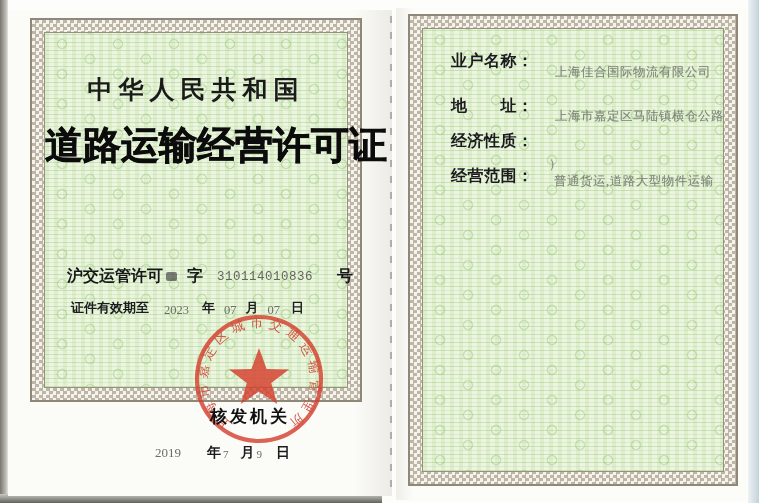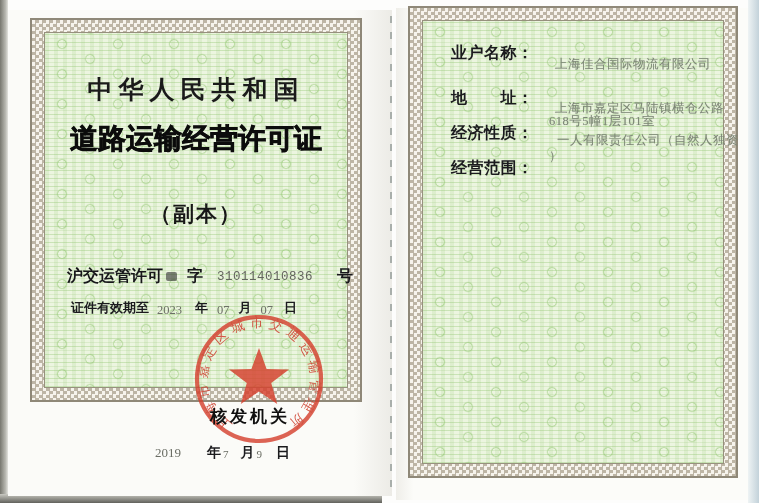--- a/index.html
+++ b/index.html
@@ -24,57 +24,57 @@
   
   .fold{position:absolute;left:390px;top:16px;width:2px;height:474px;
     background:repeating-linear-gradient(180deg,#a9afab 0 7px,rgba(0,0,0,0) 7px 16px);}
 
   
   .frame{position:absolute;box-sizing:border-box;border:2px solid #8f8878;
     background-color:#e6e2d7;
     background-image:repeating-conic-gradient(#bdb5a5 0% 25%,#f6f3ec 25% 50%);
     background-size:7px 7px;padding:12px;}
   .frame-left{left:30px;top:18px;width:332px;height:384px;}
-  .frame-right{left:408px;top:6px;width:330px;height:472px;}
+  .frame-right{left:408px;top:14px;width:330px;height:472px;}
 
   
   .green{position:relative;width:100%;height:100%;box-sizing:border-box;
     border:1px solid #97917e;
     background-color:#ecf5e0;
     background-image:
       radial-gradient(circle 6px at 7px 7px,rgba(255,255,255,0) 3.5px,rgba(146,198,113,.55) 4.2px,rgba(255,255,255,0) 5.8px),
       radial-gradient(circle 6px at 7px 7px,rgba(255,255,255,0) 3.5px,rgba(146,198,113,.5) 4.2px,rgba(255,255,255,0) 5.8px),
       repeating-linear-gradient(0deg,rgba(146,198,113,.38) 0 1px,rgba(0,0,0,0) 1px 4px,rgba(146,198,113,.2) 4px 5px,rgba(0,0,0,0) 5px 8px),
       repeating-linear-gradient(90deg,rgba(146,198,113,.16) 0 4px,rgba(0,0,0,0) 4px 9px);
     background-size:56px 30px,56px 30px,auto,auto;
     background-position:10px 4px,38px 19px,0 0,0 0;}
 
   .abs{position:absolute;}
 
   
   .lp-country{left:0;right:0;top:40px;text-align:center;
     font-family:"Liberation Serif",serif;font-weight:700;font-size:25px;
     letter-spacing:6px;color:#1a1a1a;white-space:nowrap;}
   .lp-title{left:0;right:0;top:87px;text-align:center;
-    font-family:"Liberation Sans",sans-serif;font-weight:900;font-size:28px;
+    font-family:"Liberation Sans",sans-serif;font-weight:900;font-size:38px;
     letter-spacing:0px;color:#0c0c0c;-webkit-text-stroke:.7px #0c0c0c;white-space:nowrap;}
   .lp-sub{left:0;right:0;top:167px;text-align:center;
     font-family:"Liberation Serif",serif;font-weight:600;font-size:21px;
     letter-spacing:2px;color:#171717;}
   .lp-license{left:22px;top:233px;font-size:16px;font-weight:700;color:#17171a;white-space:nowrap;}
   .lp-license .smudge{display:inline-block;width:11px;height:9px;margin:0 0 0 3px;
     background:rgba(45,45,45,.6);border-radius:2px;}
   .lp-license .zi{margin-left:10px;}
   .lp-license .num{margin-left:14px;font-family:Liberation Mono, monospace;font-weight:400;
     font-size:12.5px;color:#63655e;letter-spacing:.5px;position:relative;top:-1px;}
   .lp-license .hao{margin-left:24px;}
   .lp-validity{left:26px;top:266px;font-size:13px;font-weight:700;color:#1b1b1e;white-space:nowrap;}
   .lp-validity .g{font-family:"Liberation Serif",serif;font-weight:400;font-size:12.5px;
     color:#6c6f66;position:relative;top:2px;}
-  .lp-validity .yr{margin-left:8px;}  .lp-validity .u1{margin-left:13px;}
+  .lp-validity .yr{margin-left:15px;}  .lp-validity .u1{margin-left:13px;}
   .lp-validity .mo{margin-left:9px;}  .lp-validity .u2{margin-left:9px;}
   .lp-validity .dy{margin-left:9px;}  .lp-validity .u3{margin-left:11px;}
   .lp-seal{left:144px;top:276px;width:140px;height:140px;z-index:3;opacity:.92;}
   .lp-issuer{left:165px;top:372px;font-size:17px;font-weight:800;letter-spacing:3px;
     color:#0f0f0f;z-index:4;}
   .lp-issuedate{left:110px;top:411px;font-size:14px;font-weight:700;color:#1b1b1e;
     z-index:4;white-space:nowrap;}
   .lp-issuedate .g{font-family:"Liberation Serif",serif;font-weight:400;color:#6a6d64;}
   .lp-issuedate .yr{font-size:13px;}
   .lp-issuedate .u1{margin-left:26px;}
@@ -106,21 +106,20 @@
   <div class="sheet sheet-right"></div>
   <div class="fold"></div>
 
   <div class="frame frame-left">
     <div class="green">
 
       <div class="abs lp-country">中华人民共和国</div>
 
       <div class="abs lp-title">道路运输经营许可证</div>
 
-      <div class="abs lp-sub">（副本）</div>
 
       <div class="abs lp-license">
         <span>沪交运管许可</span><span class="smudge"></span><span class="zi">字</span><span class="num">310114010836</span><span class="hao">号</span>
       </div>
 
       <div class="abs lp-validity">
         <span>证件有效期至</span><span class="g yr">2023</span><span class="u1">年</span><span class="g mo">07</span><span class="u2">月</span><span class="g dy">07</span><span class="u3">日</span>
       </div>
 
       <svg class="abs lp-seal" viewBox="0 0 140 140">
@@ -142,24 +141,23 @@
   </div>
 
   <div class="frame frame-right">
     <div class="green">
 
       <div class="abs rp-label f0-label">业户名称：</div>
       <div class="abs rp-value f0-value">上海佳合国际物流有限公司</div>
 
       <div class="abs rp-label f1-label">地　　址：</div>
       <div class="abs rp-value f1-value">上海市嘉定区马陆镇横仓公路</div>
-      <div class="abs rp-value f1-value2">618号5幢1层101室</div>
 
       <div class="abs rp-label f2-label">经济性质：</div>
-      <div class="abs rp-value f2-value">一人有限责任公司（自然人独资</div>
       <div class="abs rp-value f2-value2">）</div>
 
       <div class="abs rp-label f3-label">经营范围：</div>
+      <div class="abs rp-value f3-value">普通货运,道路大型物件运输</div>
 
     </div>
   </div>
 
 </div>
 
 </body></html>

